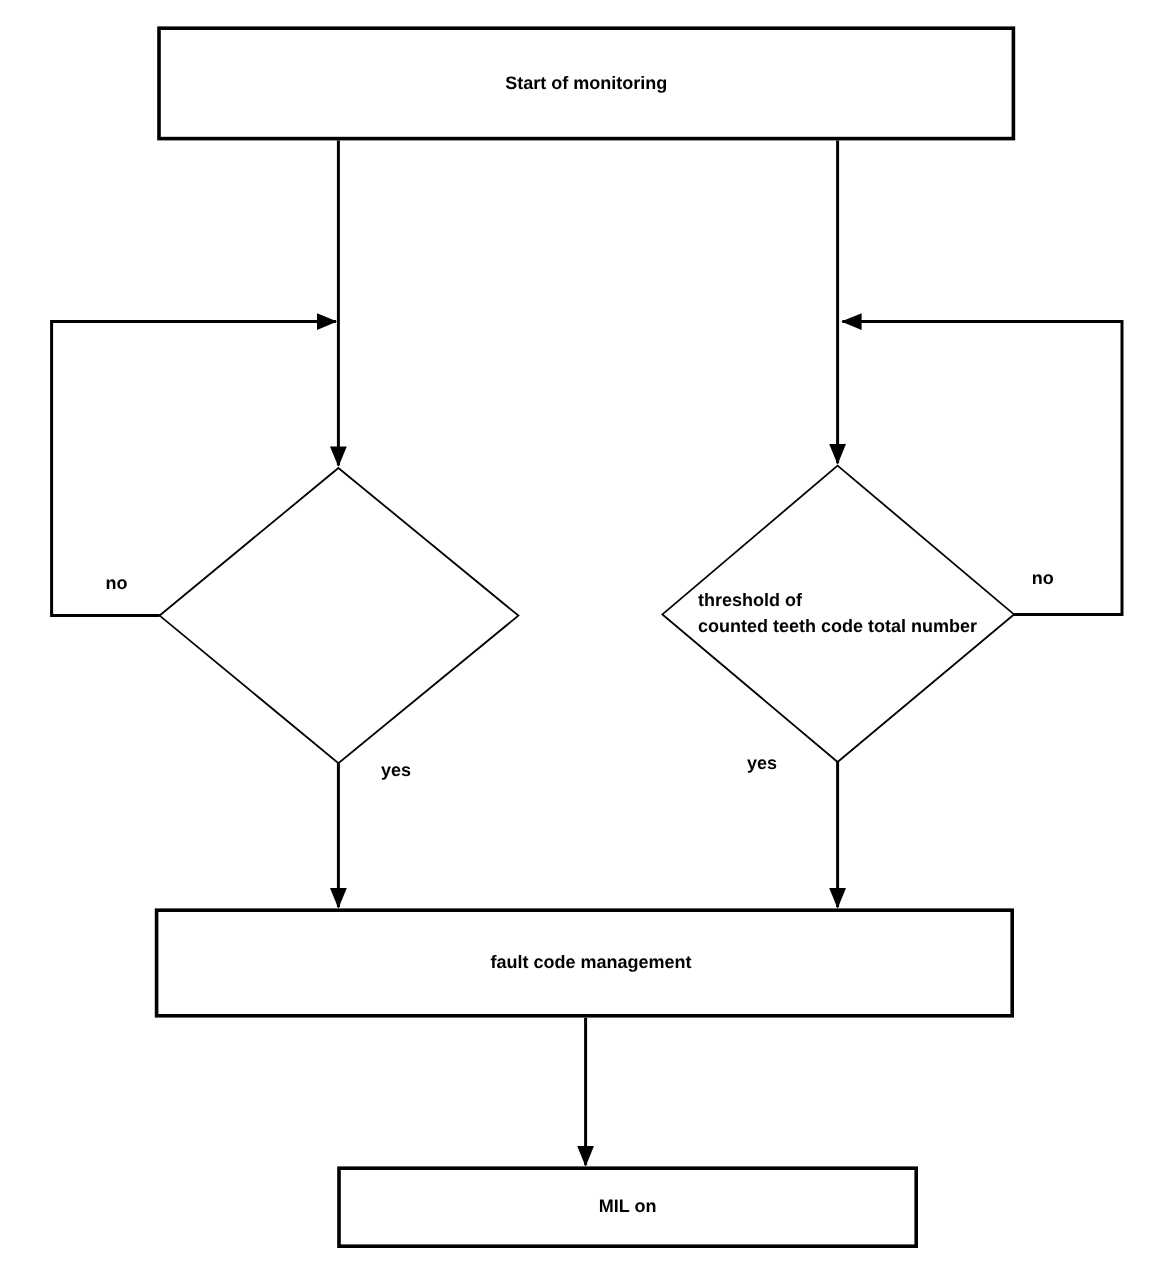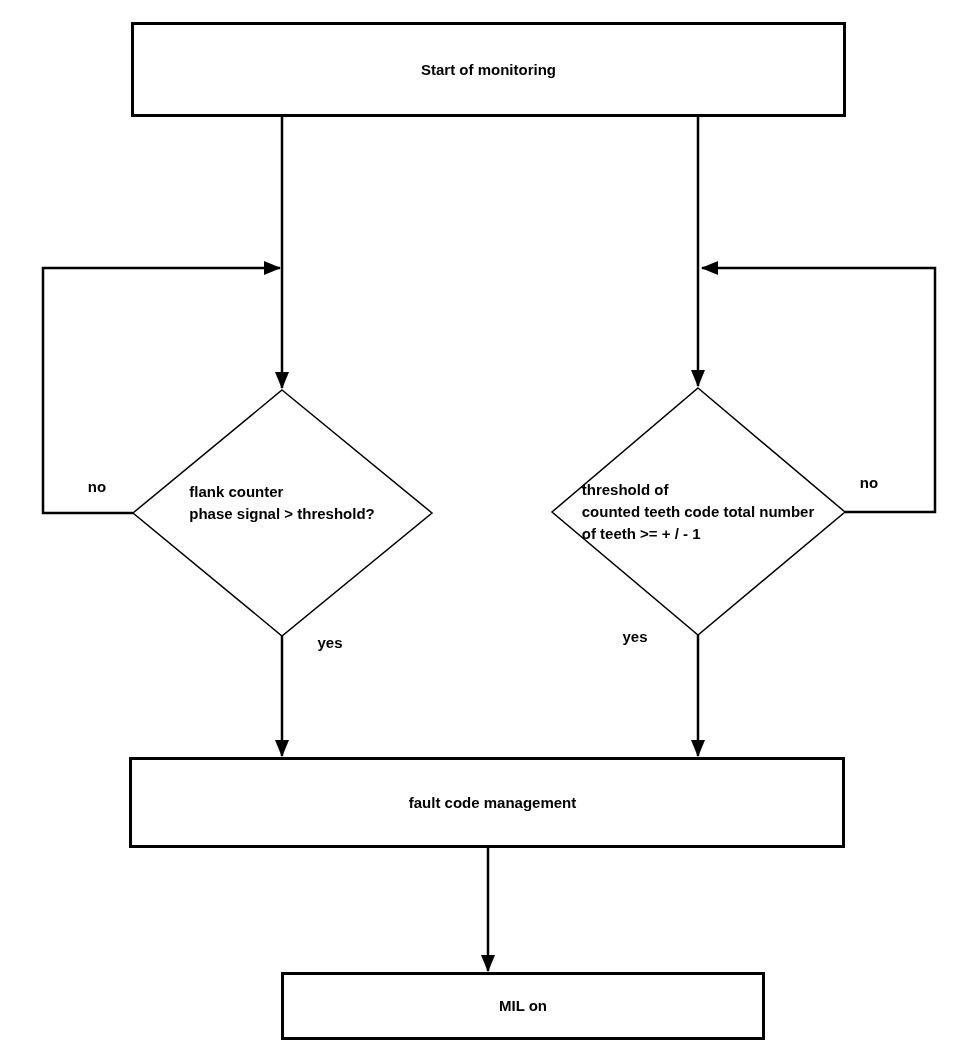--- a/index.html
+++ b/index.html
@@ -86,29 +86,24 @@
   </div>
 
   <div class="box box-fault">
     <span class="txt">fault code management</span>
   </div>
 
   <div class="box box-mil">
     <span class="txt">MIL on</span>
   </div>
 
-  <div class="float-label txt lbl-left-decision">
-    <span>flank counter</span>
-    <span>phase signal &gt; threshold?</span>
-  </div>
 
   <div class="float-label txt lbl-right-decision">
     <span>threshold of</span>
     <span>counted teeth code total number</span>
-    <span>of teeth &gt;= + / - 1</span>
   </div>
 
   <div class="float-label txt lbl-no-left">no</div>
   <div class="float-label txt lbl-no-right">no</div>
   <div class="float-label txt lbl-yes-left">yes</div>
   <div class="float-label txt lbl-yes-right">yes</div>
 
 </div>
 
 </body></html>

